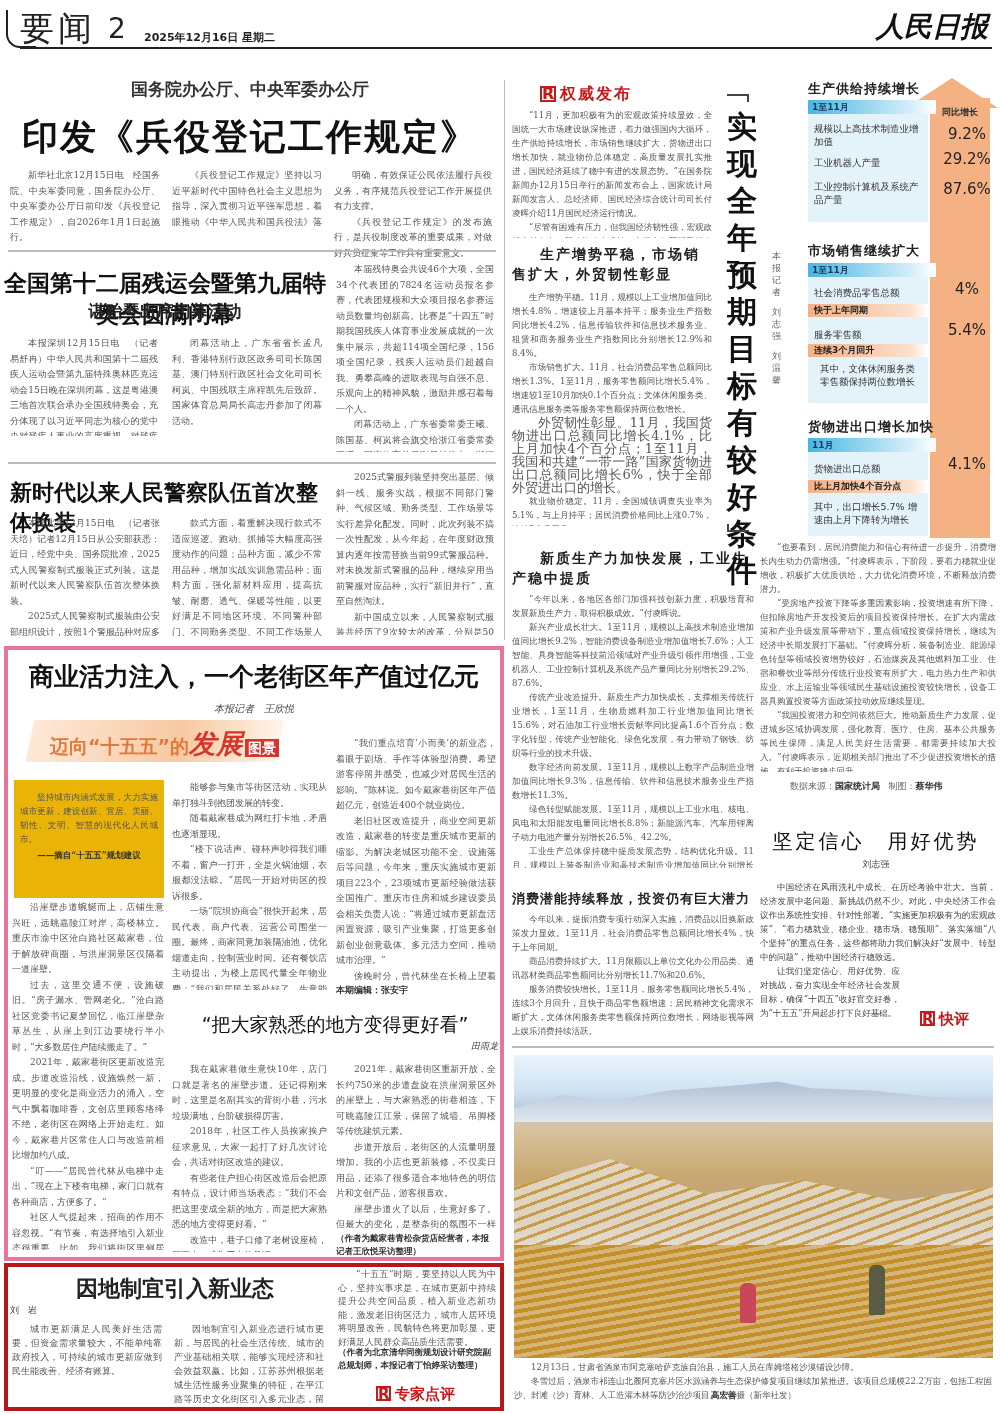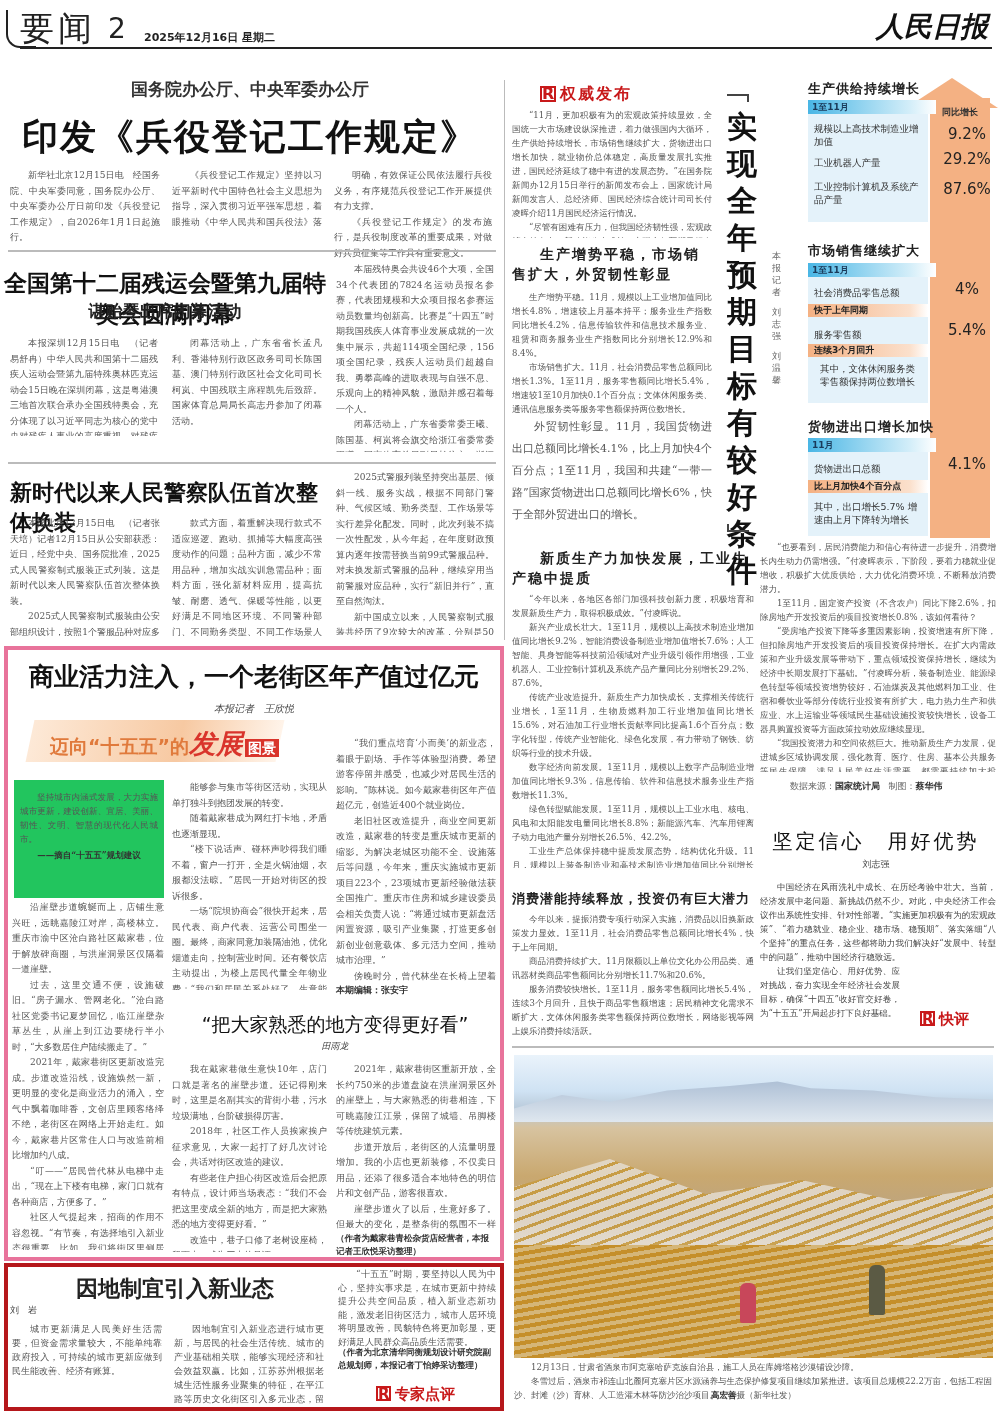--- a/index.html
+++ b/index.html
@@ -32,21 +32,21 @@
 .ig-row{position:absolute;left:0;width:196px;font-family:"DejaVu Sans",sans-serif;font-size:9.5px;color:#333;line-height:13px}
 .ig-lbl{position:absolute;left:6px;width:110px}
 .ig-val{position:absolute;left:128px;width:62px;text-align:center;font-family:"DejaVu Sans",sans-serif;font-size:15px;color:#222}
 .ig-orange{position:absolute;left:0;width:120px;height:13px;background:linear-gradient(90deg,#f4b183,#fbe0cc 85%,#fff);font-family:"DejaVu Sans",sans-serif;font-size:9px;font-weight:bold;color:#222;padding-left:6px;line-height:13px}
 .feature{left:4px;top:646px;width:500px;height:615px;border:4px solid #e8739b}
 .expert{left:4px;top:1263px;width:500px;height:148px;border:4px solid #b5171b}
 .banner{left:30px;top:720px;width:250px;height:42px;background:linear-gradient(90deg,#fde9d7,#f7c9a2 60%,#fff4ea);transform:skewX(-12deg)}
 .banner-t{left:50px;top:726px;font-family:"DejaVu Sans",sans-serif;font-weight:bold;color:#e07a3c;font-size:19px}
 .banner-big{font-size:27px;color:#d9342b;font-style:italic}
 .banner-img{font-size:14px;background:#d9342b;color:#fff;padding:1px 3px;margin-left:2px}
-.quote-box{left:14px;top:780px;width:150px;height:118px;background:#22c55e;padding:10px 6px;font-size:8.5px;line-height:14px;color:#555}
+.quote-box{left:14px;top:780px;width:150px;height:118px;background:#eab308;padding:10px 6px;font-size:8.5px;line-height:14px;color:#555}
 .photo{left:514px;top:1055px;width:479px;height:303px;overflow:hidden;background:linear-gradient(180deg,#eaf3fb 0%,#cfe2f3 12%,#b8c9d9 18%,#d7c3a0 24%,#c9a86f 40%,#b9a385 55%,#d8cfc4 62%,#c8a04d 72%,#b88d32 100%)}
 .mtn{position:absolute;left:0;top:22px;width:479px;height:45px;background:linear-gradient(180deg,#a9bcd3,#dfe7ef);clip-path:polygon(0 70%,10% 40%,20% 55%,32% 30%,45% 20%,55% 10%,62% 25%,75% 30%,88% 45%,100% 50%,100% 100%,0 100%)}
 .dune1{position:absolute;left:0;top:90px;width:479px;height:140px;background:repeating-linear-gradient(160deg,#c79a3d 0 3px,#e4dccf 3px 10px);clip-path:polygon(0 30%,20% 10%,40% 35%,60% 25%,80% 40%,100% 30%,100% 100%,0 100%);opacity:.85}
 .dune2{position:absolute;left:0;top:190px;width:479px;height:113px;background:repeating-linear-gradient(170deg,#c58f2a 0 4px,#d5b678 4px 8px)}
 .worker1{position:absolute;left:226px;top:228px;width:16px;height:40px;background:#c8475a;border-radius:6px 6px 2px 2px}
 .worker2{position:absolute;left:355px;top:210px;width:16px;height:50px;background:#5b5a44;border-radius:6px 6px 2px 2px}
 .caption{left:514px;top:1360px;width:479px;font-size:8.5px;line-height:14px;color:#555}
 </style>
 </head>
 <body>
@@ -132,21 +132,21 @@
 <div class="col" style="left:336px;top:736px;width:160px;height:250px;overflow:hidden">
   <p class="body-t">“我们重点培育‘小而美’的新业态，着眼于剧场、手作等体验型消费。希望游客停留并感受，也减少对居民生活的影响。”陈林说。如今戴家巷街区年产值超亿元，创造近400个就业岗位。</p>
   <p class="body-t">老旧社区改造提升，商业空间更新改造，戴家巷的转变是重庆城市更新的缩影。为解决老城区功能不全、设施落后等问题，今年来，重庆实施城市更新项目223个，23项城市更新经验做法获全国推广。重庆市住房和城乡建设委员会相关负责人说：“将通过城市更新盘活闲置资源，吸引产业集聚，打造更多创新创业创意载体、多元活力空间，推动城市治理。”</p>
   <p class="body-t">傍晚时分，曾代林坐在长椅上望着熙熙攘攘的游客，远处传来悠扬的音乐声，“巷子还是那条巷子，”她轻轻一句“但生活越来越好吧。”</p>
 </div>
 <div class="abs" style="left:336px;top:984px;width:160px;font-size:9px;color:#333;text-align:left;font-weight:bold">
   <span>本期编辑：</span><span>张安宇</span>
 </div>
 
 <div class="hl abs" style="left:172px;top:1012px;width:326px;font-size:19px;font-weight:normal">“把大家熟悉的地方变得更好看”</div>
-<div class="abs" style="left:172px;top:1040px;width:326px;text-align:center;font-size:9px;color:#444;font-style:italic">田雨龙</div>
+<div class="abs" style="left:172px;top:1040px;width:326px;text-align:right;font-size:9px;color:#444;font-style:italic">田雨龙</div>
 <div class="col" style="left:172px;top:1062px;width:155px;height:190px;overflow:hidden">
   <p class="body-t">我在戴家巷做生意快10年，店门口就是著名的崖壁步道。还记得刚来时，这里是名副其实的背街小巷，污水垃圾满地，台阶破损得厉害。</p>
   <p class="body-t">2018年，社区工作人员挨家挨户征求意见，大家一起打了好几次讨论会，共话对街区改造的建议。</p>
   <p class="body-t">有些老住户担心街区改造后会把原有特点，设计师当场表态：“我们不会把这里变成全新的地方，而是把大家熟悉的地方变得更好看。”</p>
   <p class="body-t">改造中，巷子口修了老树设座椅，留下来，成为历史的见证。</p>
 
 </div>
 <div class="col" style="left:336px;top:1062px;width:160px;height:170px;overflow:hidden">
   <p class="body-t">2021年，戴家巷街区重新开放，全长约750米的步道盘旋在洪崖洞景区外的崖壁上，与大家熟悉的街巷相连，下可眺嘉陵江江景，保留了城墙、吊脚楼等传统建筑元素。</p>
   <p class="body-t">步道开放后，老街区的人流量明显增加。我的小店也更新装修，不仅卖日用品，还添了很多适合本地特色的明信片和文创产品，游客很喜欢。</p>
@@ -177,21 +177,21 @@
   <span class="rbox">R</span><span>权威发布</span>
 </div>
 <div class="col" style="left:512px;top:108px;width:200px;height:130px;overflow:hidden">
   <p class="body-t" style="font-size:8.5px;line-height:14px">“11月，更加积极有为的宏观政策持续显效，全国统一大市场建设纵深推进，着力做强国内大循环，生产供给持续增长，市场销售继续扩大，货物进出口增长加快，就业物价总体稳定，高质量发展扎实推进，国民经济延续了稳中有进的发展态势。”在国务院新闻办12月15日举行的新闻发布会上，国家统计局新闻发言人、总经济师、国民经济综合统计司司长付凌晖介绍11月国民经济运行情况。</p>
   <p class="body-t" style="font-size:8.5px;line-height:14px">“尽管有困难有压力，但我国经济韧性强，宏观政策支持有力，新动能稳步成长，实现全年预期目标有较好条件。”付凌晖说。</p>
 </div>
 <div class="abs sub-h" style="left:512px;top:244px;width:200px;line-height:20px;text-indent:2em">生产增势平稳，市场销售扩大，外贸韧性彰显</div>
 <div class="col" style="left:512px;top:290px;width:200px;height:236px;overflow:hidden">
   <p class="body-t" style="font-size:8.5px;line-height:14px">生产增势平稳。11月，规模以上工业增加值同比增长4.8%，增速较上月基本持平；服务业生产指数同比增长4.2%，信息传输软件和信息技术服务业、租赁和商务服务业生产指数同比分别增长12.9%和8.4%。</p>
   <p class="body-t" style="font-size:8.5px;line-height:14px">市场销售扩大。11月，社会消费品零售总额同比增长1.3%。1至11月，服务零售额同比增长5.4%，增速较1至10月加快0.1个百分点；文体休闲服务类、通讯信息服务类等服务零售额保持两位数增长。</p>
-  <p class="body-t" style="font-size:11px;line-height:22px">外贸韧性彰显。11月，我国货物进出口总额同比增长4.1%，比上月加快4个百分点；1至11月，我国和共建“一带一路”国家货物进出口总额同比增长6%，快于全部外贸进出口的增长。</p>
+  <p class="body-t" style="font-size:13px;line-height:13px">外贸韧性彰显。11月，我国货物进出口总额同比增长4.1%，比上月加快4个百分点；1至11月，我国和共建“一带一路”国家货物进出口总额同比增长6%，快于全部外贸进出口的增长。</p>
   <p class="body-t" style="font-size:8.5px;line-height:14px">就业物价稳定。11月，全国城镇调查失业率为5.1%，与上月持平；居民消费价格同比上涨0.7%，连续3个月回升。</p>
   <p class="body-t" style="font-size:8.5px;line-height:14px">民生保障有力。各地加大能源保供力度，有力保障冬季生产生活用能需求，11月，规模以上工业原油产量、天然气产量和发电量分别增长2.2%、5.7%和2.7%。居民出行、购物等新业态新场景加快增长，1至11月，住宿和餐饮业、批发和零售业、电力热力生产和供应业投资同比分别增长7.1%、7.1%和12.5%。</p>
 </div>
 <div class="abs sub-h" style="left:512px;top:548px;width:240px;line-height:20px;text-indent:2em">新质生产力加快发展，工业生产稳中提质</div>
 <div class="col" style="left:512px;top:592px;width:242px;height:276px;overflow:hidden">
   <p class="body-t" style="font-size:8.5px;line-height:14px">“今年以来，各地区各部门加强科技创新力度，积极培育和发展新质生产力，取得积极成效。”付凌晖说。</p>
   <p class="body-t" style="font-size:8.5px;line-height:14px">新兴产业成长壮大。1至11月，规模以上高技术制造业增加值同比增长9.2%，智能消费设备制造业增加值增长7.6%；人工智能、具身智能等科技前沿领域对产业升级引领作用增强，工业机器人、工业控制计算机及系统产品产量同比分别增长29.2%、87.6%。</p>
   <p class="body-t" style="font-size:8.5px;line-height:14px">传统产业改造提升。新质生产力加快成长，支撑相关传统行业增长，1至11月，生物质燃料加工行业增加值同比增长15.6%，对石油加工行业增长贡献率同比提高1.6个百分点；数字化转型，传统产业智能化、绿色化发展，有力带动了钢铁、纺织等行业的技术升级。</p>
   <p class="body-t" style="font-size:8.5px;line-height:14px">数字经济向前发展。1至11月，规模以上数字产品制造业增加值同比增长9.3%，信息传输、软件和信息技术服务业生产指数增长11.3%。</p>
   <p class="body-t" style="font-size:8.5px;line-height:14px">绿色转型赋能发展。1至11月，规模以上工业水电、核电、风电和太阳能发电量同比增长8.8%；新能源汽车、汽车用锂离子动力电池产量分别增长26.5%、42.2%。</p>
@@ -200,21 +200,20 @@
 </div>
 <div class="abs sub-h" style="left:512px;top:890px;width:250px;font-size:13px;letter-spacing:1px">消费潜能持续释放，投资仍有巨大潜力</div>
 <div class="col" style="left:512px;top:912px;width:242px;height:124px;overflow:hidden">
   <p class="body-t" style="font-size:8.5px;line-height:14px">今年以来，提振消费专项行动深入实施，消费品以旧换新政策发力显效。1至11月，社会消费品零售总额同比增长4%，快于上年同期。</p>
   <p class="body-t" style="font-size:8.5px;line-height:14px">商品消费持续扩大。11月限额以上单位文化办公用品类、通讯器材类商品零售额同比分别增长11.7%和20.6%。</p>
   <p class="body-t" style="font-size:8.5px;line-height:14px">服务消费较快增长。1至11月，服务零售额同比增长5.4%，连续3个月回升，且快于商品零售额增速；居民精神文化需求不断扩大，文体休闲服务类零售额保持两位数增长，网络影视等网上娱乐消费持续活跃。</p>
 
 </div>
 <div class="col" style="left:760px;top:540px;width:236px;height:232px;overflow:hidden">
   <p class="body-t" style="font-size:8.5px;line-height:14px">“也要看到，居民消费能力和信心有待进一步提升，消费增长内生动力仍需增强。”付凌晖表示，下阶段，要着力稳就业促增收，积极扩大优质供给，大力优化消费环境，不断释放消费潜力。</p>
-  <p class="body-t" style="font-size:8.5px;line-height:14px">1至11月，固定资产投资（不含农户）同比下降2.6%，扣除房地产开发投资后的项目投资增长0.8%，该如何看待？</p>
   <p class="body-t" style="font-size:8.5px;line-height:14px">“受房地产投资下降等多重因素影响，投资增速有所下降，但扣除房地产开发投资后的项目投资保持增长。在扩大内需政策和产业升级发展等带动下，重点领域投资保持增长，继续为经济中长期发展打下基础。”付凌晖分析，装备制造业、能源绿色转型等领域投资增势较好，石油煤炭及其他燃料加工业、住宿和餐饮业等部分传统行业投资有所扩大，电力热力生产和供应业、水上运输业等领域民生基础设施投资较快增长，设备工器具购置投资等方面政策拉动效应继续显现。</p>
   <p class="body-t" style="font-size:8.5px;line-height:14px">“我国投资潜力和空间依然巨大。推动新质生产力发展，促进城乡区域协调发展，强化教育、医疗、住房、基本公共服务等民生保障，满足人民美好生活需要，都需要持续加大投入。”付凌晖表示，近期相关部门推出了不少促进投资增长的措施，有利于投资稳步回升。</p>
 </div>
 <div class="abs" style="left:790px;top:780px;font-size:9px;color:#666">
   <span>数据来源：</span><b style="color:#333">国家统计局</b>
   &nbsp;&nbsp;<span>制图：</span><b style="color:#333">蔡华伟</b>
 </div>
 
 <div class="abs" style="left:727px;top:94px;width:22px;height:8px;border-top:2px solid #444;border-right:2px solid #444"></div>
 <div class="abs vtitle" style="top:108px">实现全年预期目标有较好条件</div>

